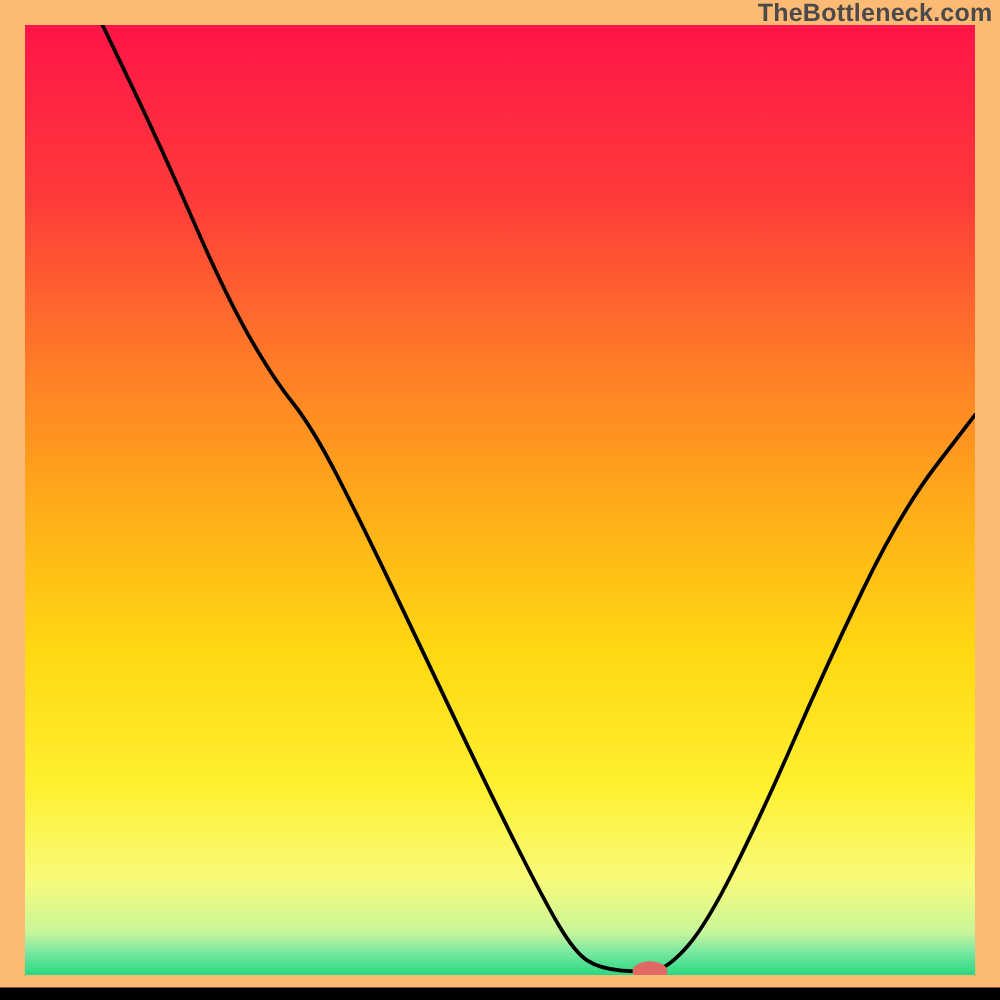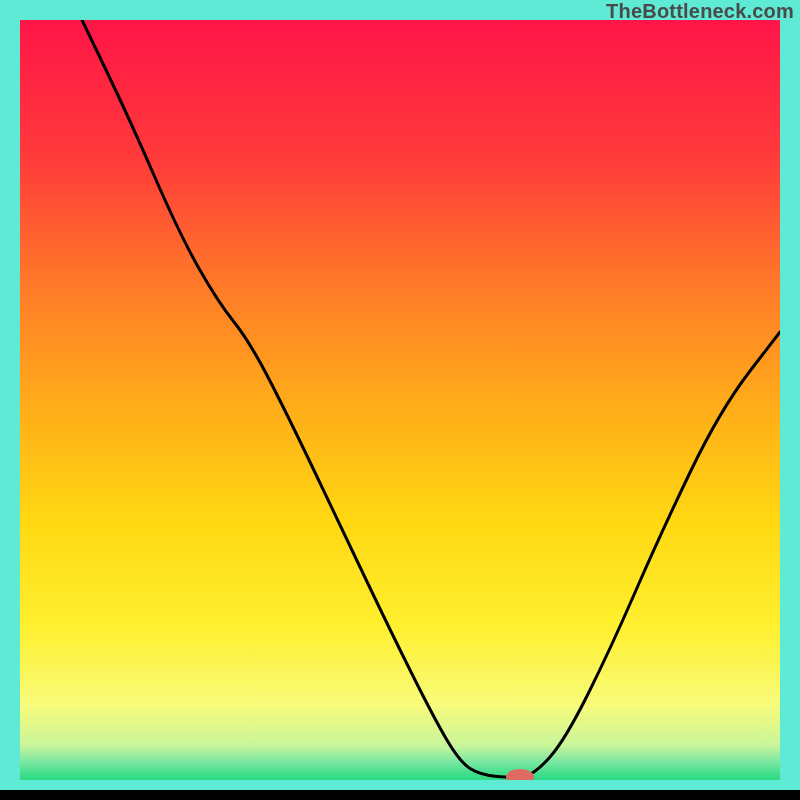--- a/index.html
+++ b/index.html
@@ -7,21 +7,21 @@
     padding: 0;
     width: 800px;
     height: 800px;
     background: #000;
     overflow: hidden;
   }
   .frame {
     position: relative;
     width: 800px;
     height: 790px;
-    background: #5eead4;
+    background: #fdba74;
   }
   .plot {
     position: absolute;
     left: 20px;
     top: 20px;
     width: 760px;
     height: 760px;
   }
   .attribution {
     position: absolute;

